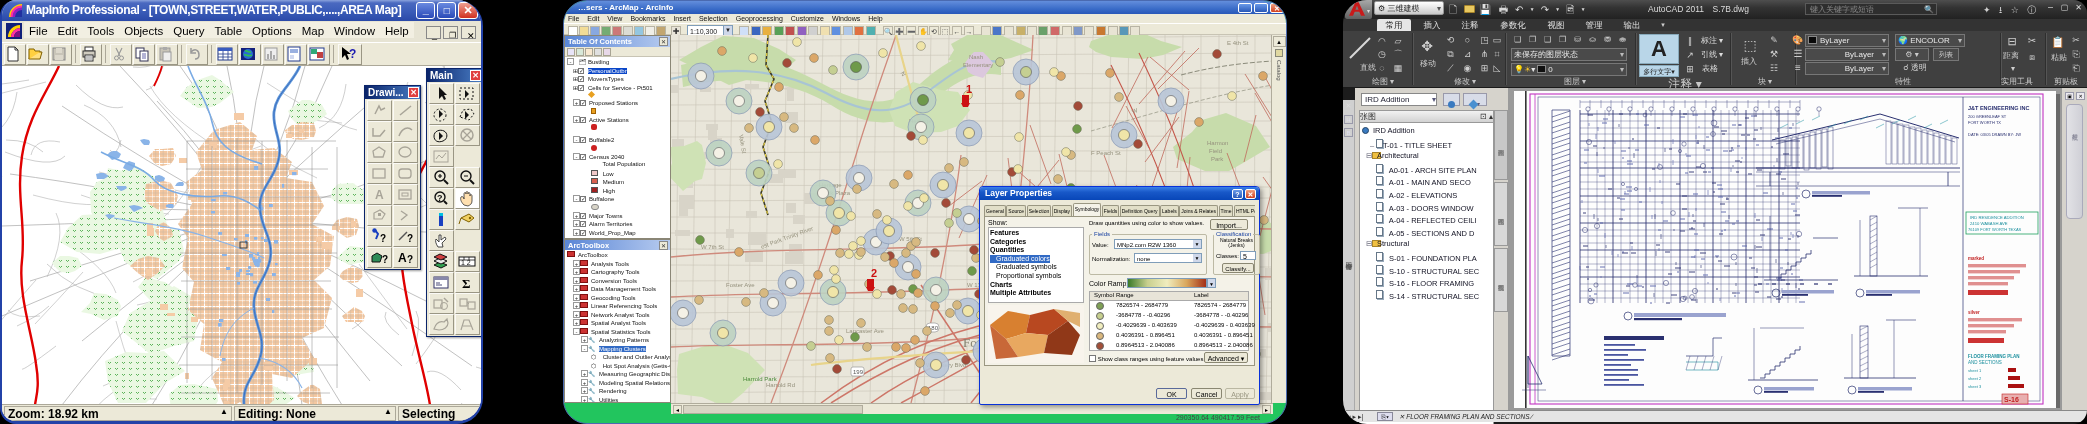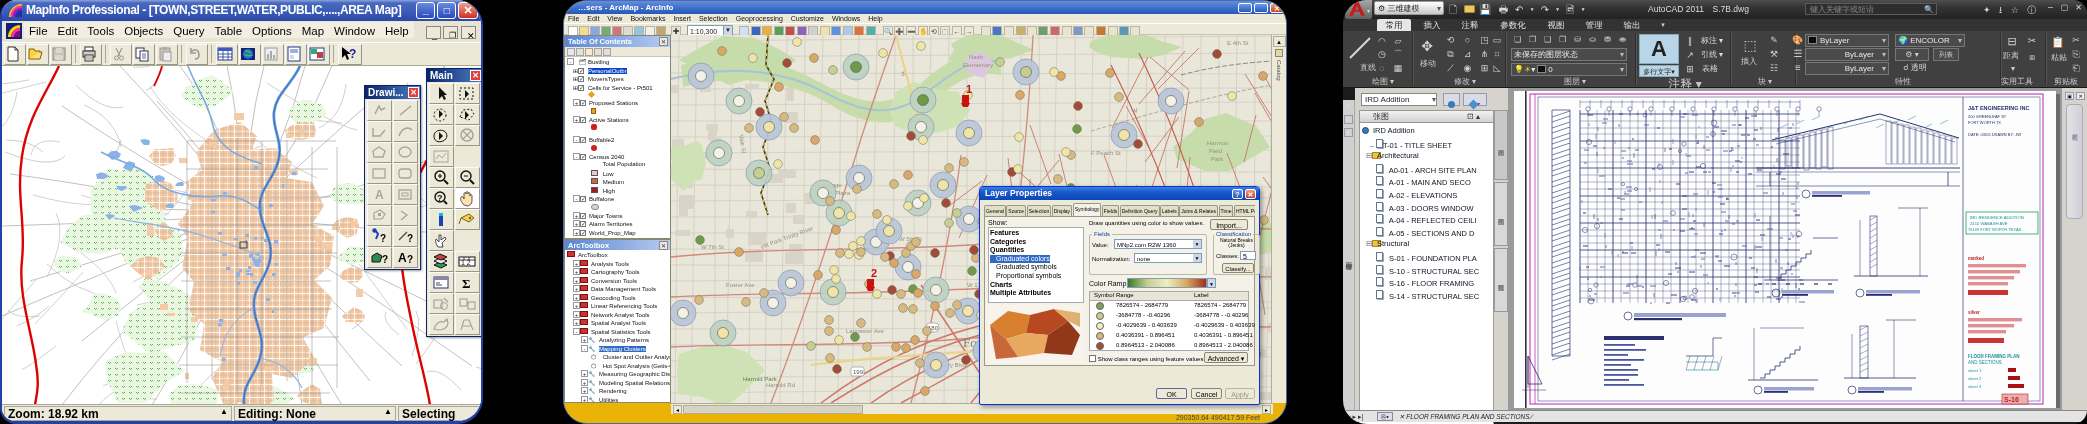--- a/index.html
+++ b/index.html
@@ -13,21 +13,21 @@
 #w1 .toolbar{position:absolute;left:0;top:42px;width:100%;height:24px;background:#ece9d8;border-top:1px solid #fff;border-bottom:1px solid #aca899}
 #w1 .statusbar{position:absolute;left:0;top:404px;width:100%;height:17px;border-bottom:none;background:#ece9d8;font-size:12px;font-weight:bold;color:#000;border-top:1px solid #aca899}
 #w1 .statusbar .seg{position:absolute;top:1px;height:15px;border:1px solid #aca899;padding:0 3px 0 3px;white-space:nowrap}
 .tbtn{position:absolute;height:21px;border:1px solid;border-color:#fbfaf6 #9a9684 #9a9684 #fbfaf6;background:#ece9d8;top:1px;text-align:center;padding-top:1px}
 .flt{position:absolute;border:1px solid #0a246a;background:#ece9d8;box-shadow:1px 1px 2px rgba(0,0,0,.4)}
 .flt .fttl{height:13px;background:linear-gradient(90deg,#0a246a,#4a7ec5);color:#fff;font-size:10px;font-weight:bold;line-height:13px;padding-left:3px;position:relative}
 .flt .fx{position:absolute;right:1px;top:1px;width:11px;height:11px;background:#e04040;border:1px solid #fff;color:#fff;font-size:8px;line-height:10px;text-align:center;font-weight:bold}
 .fgrid{display:grid;grid-template-columns:26px 26px;padding:1px 0 1px 2px}
 .fbtn{width:25px;height:21px;border:1px solid;border-color:#fbfaf6 #9a9684 #9a9684 #fbfaf6;background:#ece9d8;position:relative;overflow:hidden}
 
-#w2{left:563px;top:0;width:724px;height:424px;border-radius:24px;background:#eab308;border:1px solid #4a6ab0}
+#w2{left:563px;top:0;width:724px;height:424px;border-radius:24px;background:#22c55e;border:1px solid #4a6ab0}
 #a-title{position:absolute;left:0;top:0;width:100%;height:13px;background:linear-gradient(#638edc,#3a6cc8 60%,#2858b8);color:#fff;font-size:8px;font-weight:bold;line-height:13px;padding-left:14px}
 #a-menu{position:absolute;left:0;top:13px;width:100%;height:9px;background:#ece9d8;font-size:7px;color:#111}
 #a-menu span{display:inline-block;padding:1px 4px 0 4px}
 #a-tools{position:absolute;left:0;top:22px;width:100%;height:12px;background:#ece9d8;border-top:1px solid #fff;border-bottom:1px solid #c8c4b4}
 #a-toc{position:absolute;left:0;top:34px;width:107px;height:204px;border:1px solid #8a8676;background:#ece9d8}
 #a-tbx{position:absolute;left:0;top:238px;width:107px;height:164px;border:1px solid #8a8676;background:#ece9d8}
 .pnl-hdr{height:11px;background:linear-gradient(90deg,#5a86d6,#b8ccf0);color:#fff;font-size:7.5px;font-weight:bold;line-height:11px;padding-left:3px;position:relative}
 .pnl-x{position:absolute;right:2px;top:1px;width:9px;height:9px;background:#ece9d8;border:1px solid #888;color:#333;font-size:6px;line-height:8px;text-align:center;font-weight:normal}
 .mini-ic{display:inline-block;width:8px;height:8px;border:1px solid #a8a494;margin-right:1px;vertical-align:top}
 #a-map{position:absolute;left:107px;top:34px;width:602px;height:368px;overflow:hidden;background:#eae6d8}
@@ -1441,21 +1441,21 @@
   <div id="c-leftstrip">
     <span style="display:block;width:9px;height:9px;margin:2px auto;color:#ddd;font-size:7px;text-align:center">✕</span>
     <span style="display:block;width:9px;height:9px;margin:4px auto;border:1px solid #99a;color:#dde;font-size:6px;line-height:8px;text-align:center">H</span>
     <span style="display:block;width:9px;height:9px;margin:4px auto;border:1px solid #99a;color:#dde;font-size:6px;line-height:8px;text-align:center">B</span>
     <span style="display:block;margin:120px auto 0;color:#555;font-size:7px;writing-mode:vertical-rl;text-align:center">命令行窗口</span>
   </div>
   <div id="c-ssm">
     <span class="abs" style="left:6px;top:5px;width:76px;height:13px;background:#fff;border:1px solid #888;font-size:8px;line-height:12px;padding-left:3px;color:#223">IRD Addition<span style="float:right;color:#557">▾</span></span>
     <span class="abs" style="left:88px;top:5px;width:17px;height:13px;background:#d8dce8;border:1px solid #99a;text-align:center"><span style="display:inline-block;width:7px;height:7px;background:#3a7ac0;border-radius:50%;margin-top:2px"></span></span>
     <span class="abs" style="left:108px;top:5px;width:24px;height:13px;background:#d8dce8;border:1px solid #99a;text-align:center"><span style="display:inline-block;width:7px;height:7px;background:#4a90d0;transform:rotate(45deg);margin-top:2px"></span><span style="color:#557;font-size:6px;vertical-align:2px">▾</span></span>
-    <div class="abs" style="left:4px;top:22px;width:135px;height:13px;background:linear-gradient(#f2f2f2,#d2d2d2);border:1px solid #999;font-size:8px;line-height:12px;padding:0 13px;color:#333">张图<span style="float:right">⊡ ▴</span></div>
+    <div class="abs" style="left:4px;top:22px;width:135px;height:13px;background:linear-gradient(#f2f2f2,#d2d2d2);border:1px solid #999;font-size:8px;line-height:12px;padding:0 0;color:#333">张图<span style="float:right">⊡ ▴</span></div>
     <div class="abs" style="left:4px;top:35px;width:135px;height:346px;background:#fff;border:1px solid #999;border-top:none;font-size:7.5px;color:#112;padding-top:3px;overflow:hidden">
         <div style="height:12.6px;padding-left:2px;white-space:nowrap;overflow:hidden"><span style="display:inline-block;width:11px;color:#667"><span style="display:inline-block;width:7px;height:7px;border-radius:50%;background:#3a7ac0;border:1px solid #246;vertical-align:-1px"></span></span>IRD Addition</div>
         <div style="height:12.6px;padding-left:10px;white-space:nowrap;overflow:hidden"><span style="display:inline-block;width:11px;color:#667">–&nbsp;<span style="display:inline-block;width:7px;height:9px;background:#fff;border:1px solid #678;box-shadow:1px 1px 0 #9ab"></span></span> T-01 - TITLE SHEET</div>
         <div style="height:12.6px;padding-left:6px;white-space:nowrap;overflow:hidden"><span style="display:inline-block;width:11px;color:#667">⊟<span style="display:inline-block;width:9px;height:7px;background:#f0c040;border:1px solid #a8842a;vertical-align:-1px"></span></span>Architectural</div>
         <div style="height:12.6px;padding-left:16px;white-space:nowrap;overflow:hidden"><span style="display:inline-block;width:11px;color:#667"><span style="display:inline-block;width:7px;height:9px;background:#fff;border:1px solid #678;box-shadow:1px 1px 0 #9ab"></span></span> A0-01 - ARCH SITE PLAN</div>
         <div style="height:12.6px;padding-left:16px;white-space:nowrap;overflow:hidden"><span style="display:inline-block;width:11px;color:#667"><span style="display:inline-block;width:7px;height:9px;background:#fff;border:1px solid #678;box-shadow:1px 1px 0 #9ab"></span></span> A-01 - MAIN AND SECO</div>
         <div style="height:12.6px;padding-left:16px;white-space:nowrap;overflow:hidden"><span style="display:inline-block;width:11px;color:#667"><span style="display:inline-block;width:7px;height:9px;background:#fff;border:1px solid #678;box-shadow:1px 1px 0 #9ab"></span></span> A-02 - ELEVATIONS</div>
         <div style="height:12.6px;padding-left:16px;white-space:nowrap;overflow:hidden"><span style="display:inline-block;width:11px;color:#667"><span style="display:inline-block;width:7px;height:9px;background:#fff;border:1px solid #678;box-shadow:1px 1px 0 #9ab"></span></span> A-03 - DOORS WINDOW</div>
         <div style="height:12.6px;padding-left:16px;white-space:nowrap;overflow:hidden"><span style="display:inline-block;width:11px;color:#667"><span style="display:inline-block;width:7px;height:9px;background:#fff;border:1px solid #678;box-shadow:1px 1px 0 #9ab"></span></span> A-04 - REFLECTED CEILI</div>
         <div style="height:12.6px;padding-left:16px;white-space:nowrap;overflow:hidden"><span style="display:inline-block;width:11px;color:#667"><span style="display:inline-block;width:7px;height:9px;background:#fff;border:1px solid #678;box-shadow:1px 1px 0 #9ab"></span></span> A-05 - SECTIONS AND D</div>

